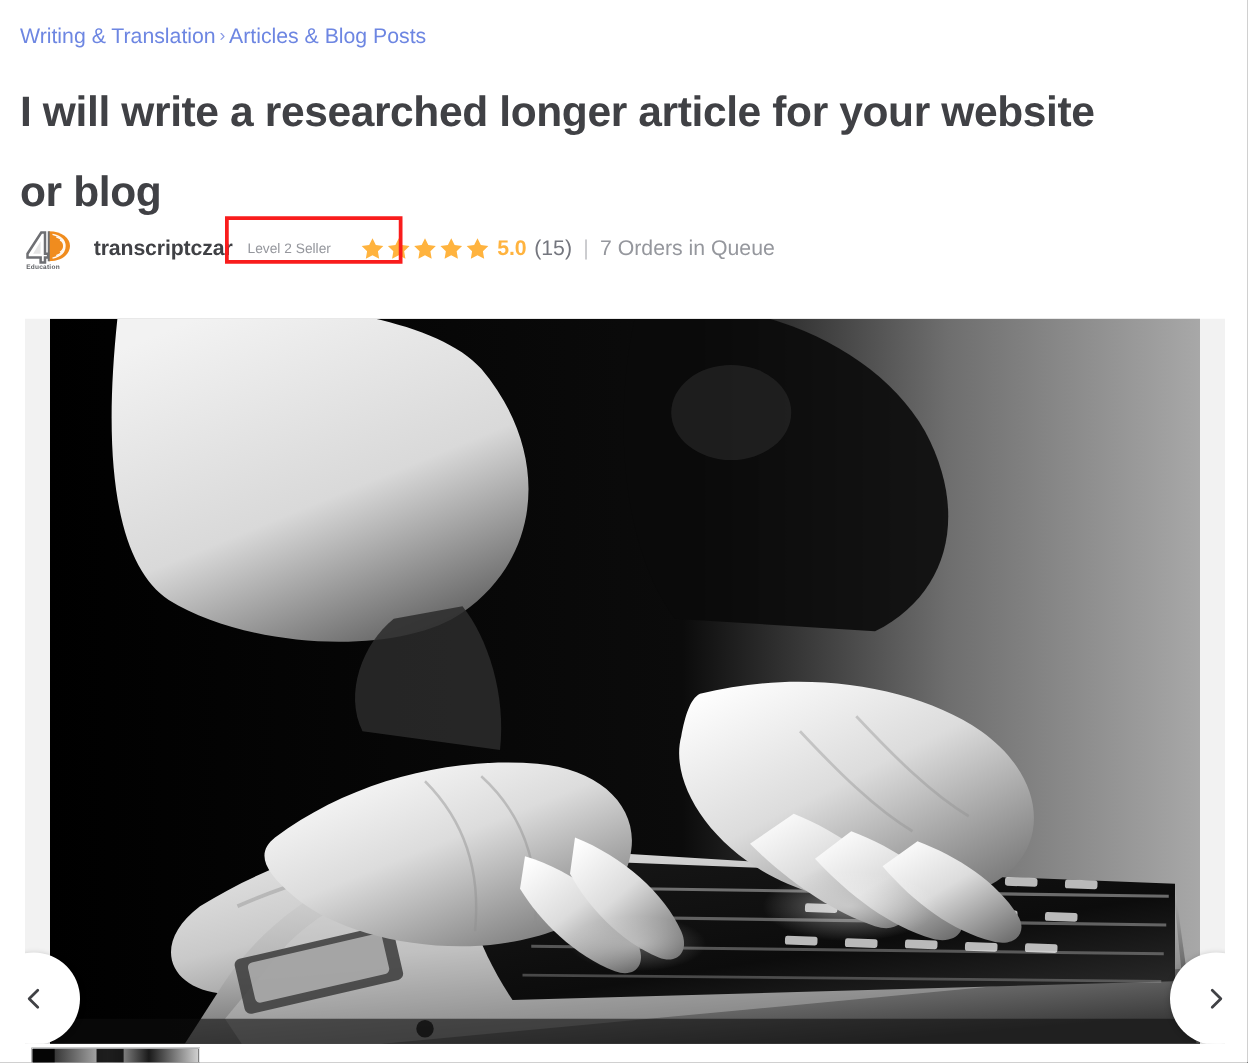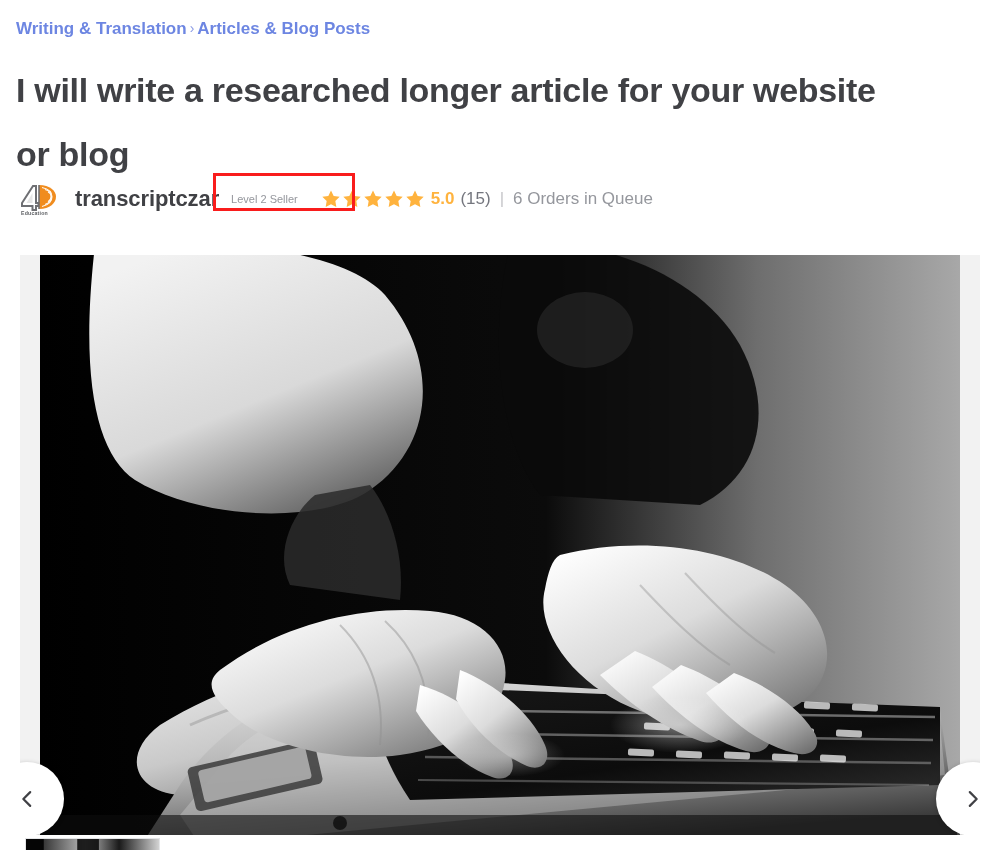--- a/index.html
+++ b/index.html
@@ -30,21 +30,20 @@
     top: 17px;
     font-size: 17px;
     line-height: 24px;
     color: #7289e0;
     white-space: nowrap;
   }
   .breadcrumb a {
     color: #6d86e2;
     text-decoration: none;
     font-size: 17px;
-    font-weight: bold;
   }
   .breadcrumb .bc-sep {
     color: #8b9be6;
     font-size: 14px;
     padding: 0 3px;
     position: relative;
     top: -1px;
   }
 
   
@@ -76,21 +75,21 @@
     width: 45px;
     height: 36px;
     flex: 0 0 45px;
     position: relative;
     overflow: hidden;
     background: #ffffff;
   }
   .avatar svg { display: block; }
 
   .seller-name {
-    font-size: 22px;
+    font-size: 17px;
     font-weight: bold;
     color: #404145;
     margin-left: 14px;
     letter-spacing: -0.1px;
   }
 
   
   .level-wrap {
     position: relative;
     margin-left: 2px;
@@ -284,21 +283,21 @@
           <svg viewBox="0 0 24 24" width="20" height="20" aria-hidden="true">
               <path fill="#ffb33e" d="M12 1.8l3.2 6.5 7.2 1-5.2 5.1 1.2 7.2-6.4-3.4-6.4 3.4 1.2-7.2L1.6 9.3l7.2-1z"></path>
             </svg>
         </span>
       </span>
       <span class="rating-value">5.0</span>
       <span class="rating-count">(15)</span>
     </span>
 
     <span class="divider-bar">|</span>
-    <span class="queue-text">6 Orders in Queue</span>
+    <span class="queue-text">7 Orders in Queue</span>
   </div>
 
   <div class="gallery">
 
     <div class="gallery-stage">
       <div class="photo">
         <svg viewBox="0 0 920 580" preserveAspectRatio="xMidYMid slice" xmlns="http://www.w3.org/2000/svg" aria-hidden="true">
           <defs>
             <linearGradient id="torso" x1="0.3" y1="0" x2="0.8" y2="1">
               <stop offset="0%" stop-color="#f2f2f2"></stop>

